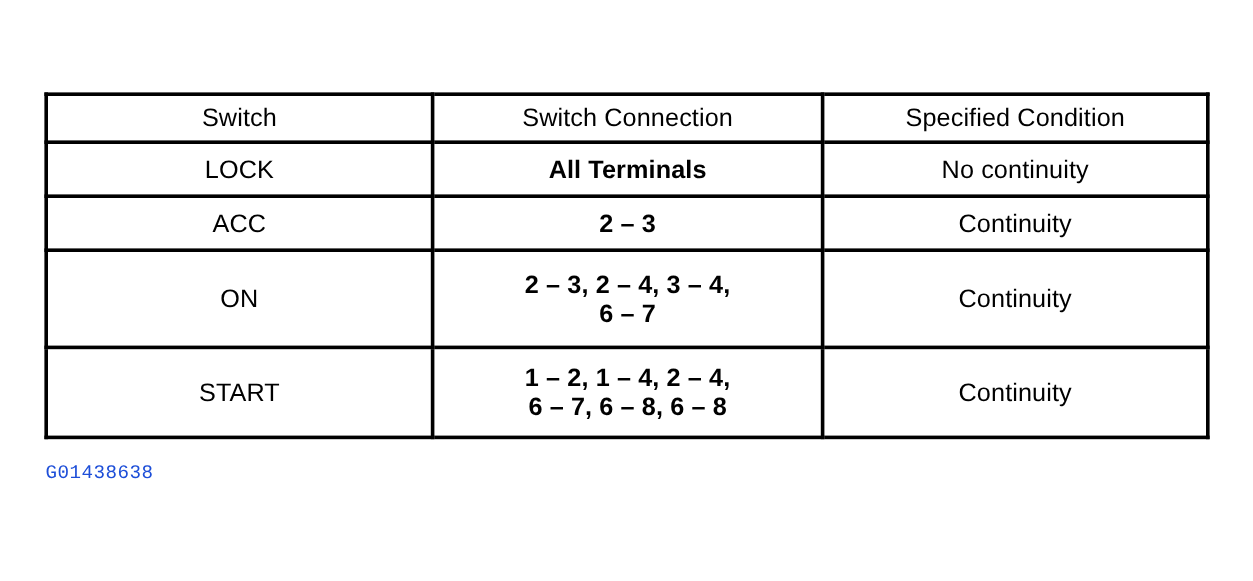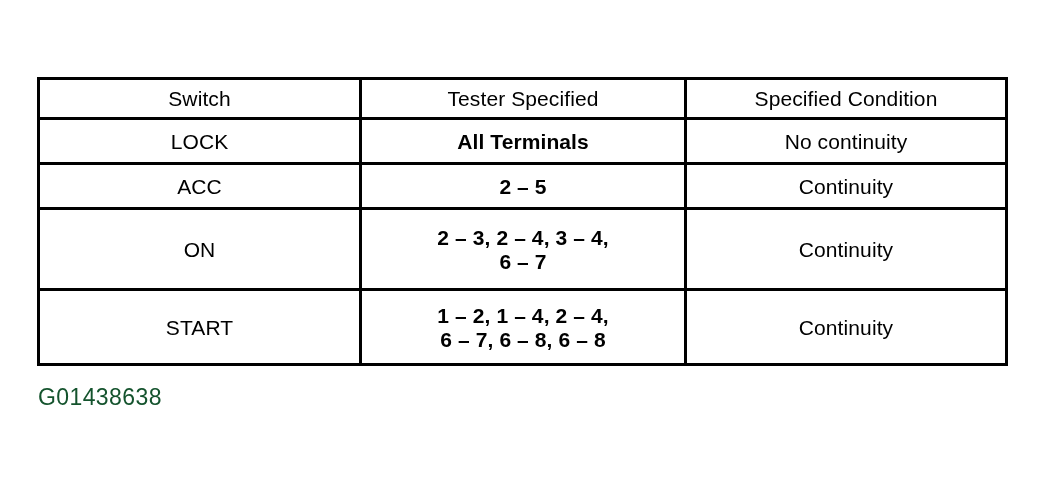--- a/index.html
+++ b/index.html
@@ -69,62 +69,63 @@
   }
   .cell-lines .line + .line {
     margin-top: 3px;
   }
 
   
   .figure-caption {
     position: absolute;
     left: 38px;
     top: 386px;
-    font-size: 23px;
+    font-size: 16px;
     line-height: 1;
     letter-spacing: 0.4px;
-    color: #14532d;
+    color: #1d4ed8;
     white-space: nowrap;
+    font-family: Liberation Mono, monospace;
   }
 </style>
 </head>
 <body>
 
 <div class="figure">
 
   <table class="spec-table">
     <colgroup>
       <col class="c-switch">
       <col class="c-tester">
       <col class="c-condition">
     </colgroup>
     <thead>
       <tr class="row-head">
         <td>Switch</td>
-        <td>Tester Specified</td>
+        <td>Switch Connection</td>
         <td>Specified Condition</td>
       </tr>
     </thead>
     <tbody>
 
       <tr class="row-lock">
         <td>LOCK</td>
         <td>
           <span class="cell-lines">
             <span class="line">All Terminals</span>
           </span>
         </td>
         <td>No continuity</td>
       </tr>
 
       <tr class="row-acc">
         <td>ACC</td>
         <td>
           <span class="cell-lines">
-            <span class="line">2 – 5</span>
+            <span class="line">2 – 3</span>
           </span>
         </td>
         <td>Continuity</td>
       </tr>
 
       <tr class="row-on">
         <td>ON</td>
         <td>
           <span class="cell-lines">
             <span class="line">2 – 3, 2 – 4, 3 – 4,</span>

